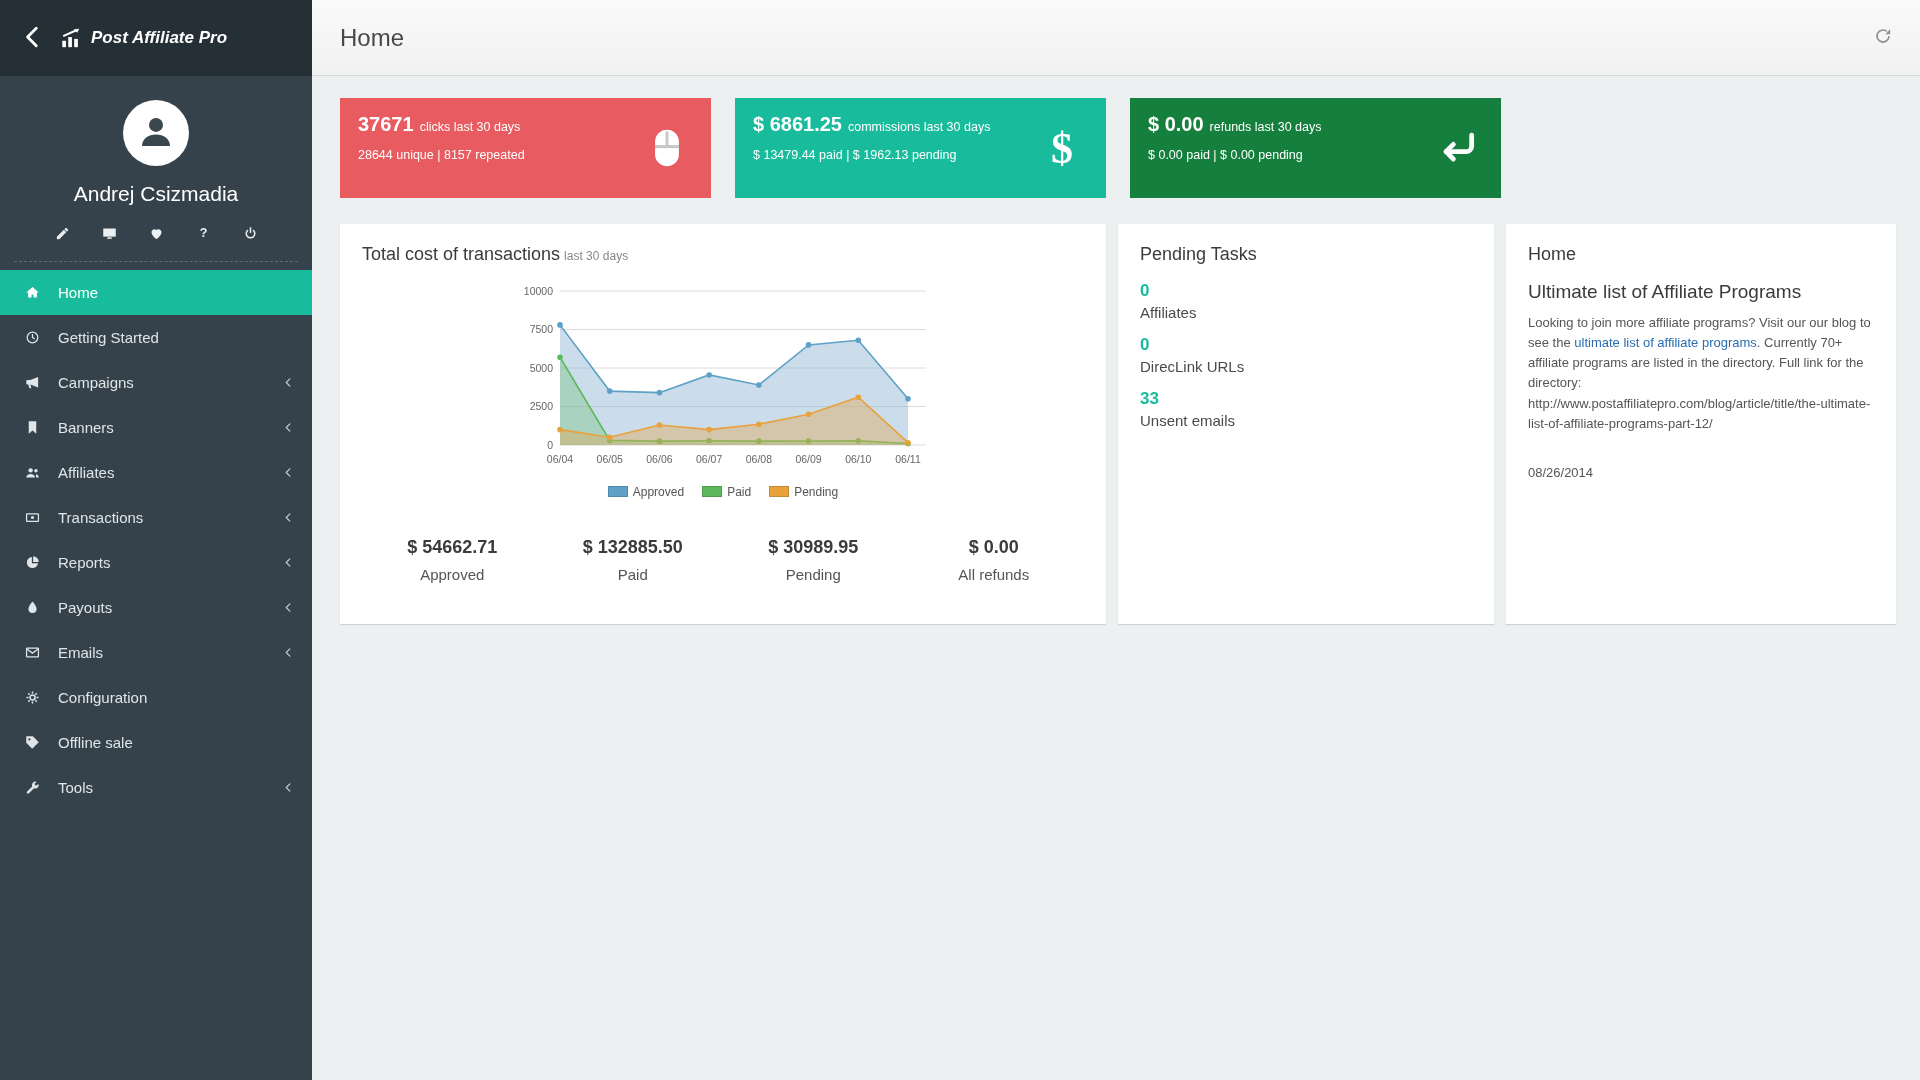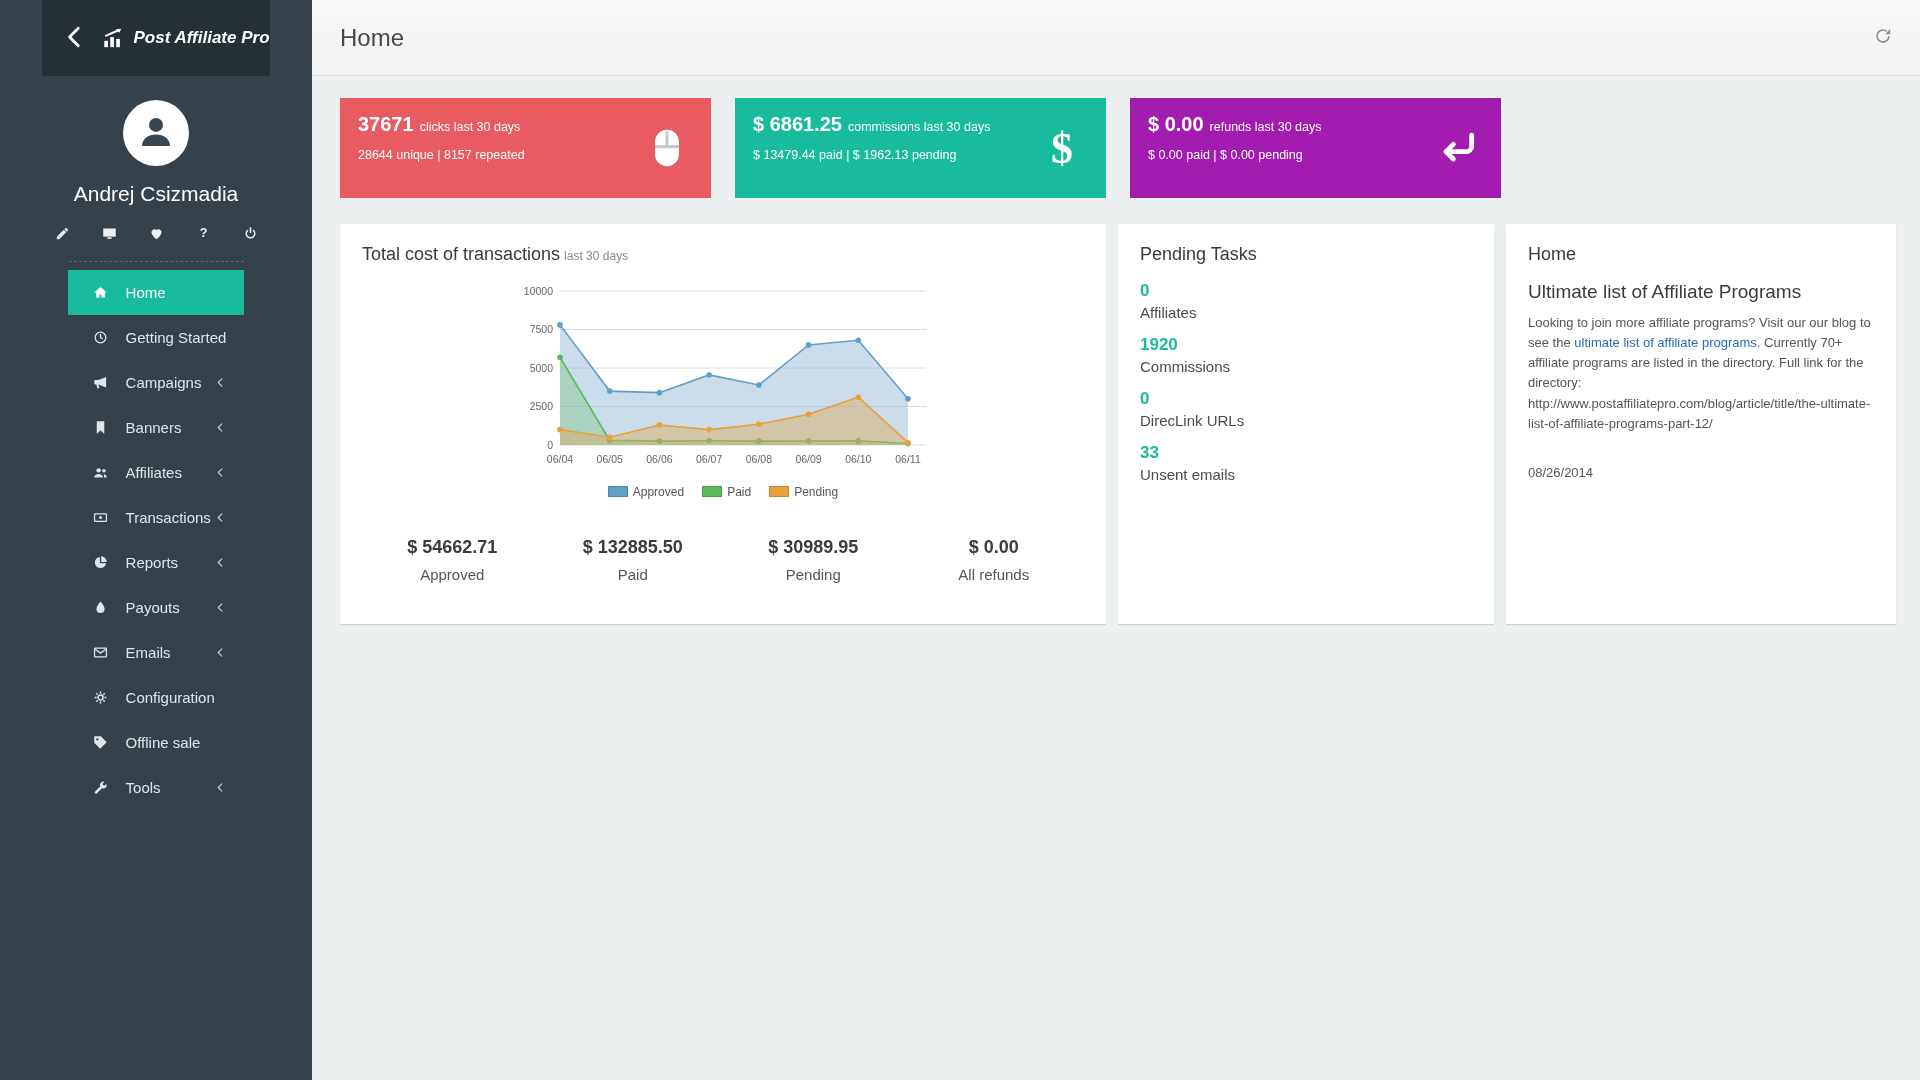--- a/index.html
+++ b/index.html
@@ -1,20 +1,20 @@
 <!DOCTYPE html>
 <html><head>
 <meta charset="utf-8">
 <style>
   html,body{margin:0;padding:0;}
   body{width:1920px;height:1080px;overflow:hidden;font-family:"Liberation Sans",sans-serif;background:#edf0f0;}
   .app{display:flex;width:100%;height:100%;}
 
   
-  .sidebar{width:312px;flex:0 0 312px;background:#36424b;display:flex;flex-direction:column;color:#fff;align-items:center;}
+  .sidebar{width:312px;flex:0 0 312px;background:#36424b;display:flex;flex-direction:column;color:#fff;}
   .sidebar-top{height:76px;flex:0 0 76px;background:#252f36;display:flex;align-items:center;}
   .back{padding:0 14px 0 20px;font-size:26px;color:#fff;cursor:pointer;display:flex;align-items:center;}
   .logo{display:flex;align-items:center;gap:9px;font-size:17px;font-style:italic;font-weight:bold;cursor:pointer;}
   .logo .ico{font-size:22px;display:flex;}
   .user{text-align:center;padding-top:24px;}
   .avatar{width:66px;height:66px;border-radius:50%;background:#fff;margin:0 auto;display:flex;align-items:center;justify-content:center;font-size:42px;color:#3a474f;}
   .user-name{font-size:21px;margin:16px 0 20px;font-weight:400;color:#fff;}
   .quick{display:flex;justify-content:center;gap:32px;font-size:15px;color:#edf0f2;}
   .quick .qa{cursor:pointer;display:flex;}
   .divider{border-top:1px dashed #5d6b73;margin:20px 14px 8px;}
@@ -302,21 +302,21 @@
         </div>
         <div class="stat-card" style="background-color: rgb(24, 188, 156);">
           <div class="stat-line"><span class="stat-value">$ 6861.25</span><span class="stat-label">commissions last 30 days</span></div>
           <div class="stat-detail">$ 13479.44 paid | $ 1962.13 pending</div>
           <span class="stat-icon" data-icon-bind="stats.1.icon">
               <svg viewBox="0 0 24 24">
                 <text x="12" y="20" text-anchor="middle" font-size="24" font-weight="bold" fill="currentColor" font-family="Liberation Serif, serif">$</text>
               </svg>
             </span>
         </div>
-        <div class="stat-card" style="background-color: #a21caf;">
+        <div class="stat-card" style="background-color: #15803d;">
           <div class="stat-line"><span class="stat-value">$ 0.00</span><span class="stat-label">refunds last 30 days</span></div>
           <div class="stat-detail">$ 0.00 paid | $ 0.00 pending</div>
           <span class="stat-icon" data-icon-bind="stats.3.icon">
               <svg viewBox="0 0 24 24" fill="none" stroke="currentColor" stroke-width="2.6" stroke-linecap="round" stroke-linejoin="round">
                 <path d="M20 5v6a3 3 0 0 1-3 3H6"></path>
                 <polyline points="10 10 6 14 10 18"></polyline>
               </svg>
             </span>
         </div>
       </div>
@@ -401,24 +401,20 @@
         </section>
 
         <section class="panel">
           <h2>Pending Tasks</h2>
           <div class="tasks">
             <div class="task">
               <div class="task-count">0</div>
               <div class="task-label">Affiliates</div>
             </div>
             <div class="task">
-              <div class="task-count">1920</div>
-              <div class="task-label">Commissions</div>
-            </div>
-            <div class="task">
               <div class="task-count">0</div>
               <div class="task-label">DirecLink URLs</div>
             </div>
             <div class="task">
               <div class="task-count">33</div>
               <div class="task-label">Unsent emails</div>
             </div>
           </div>
         </section>
 

